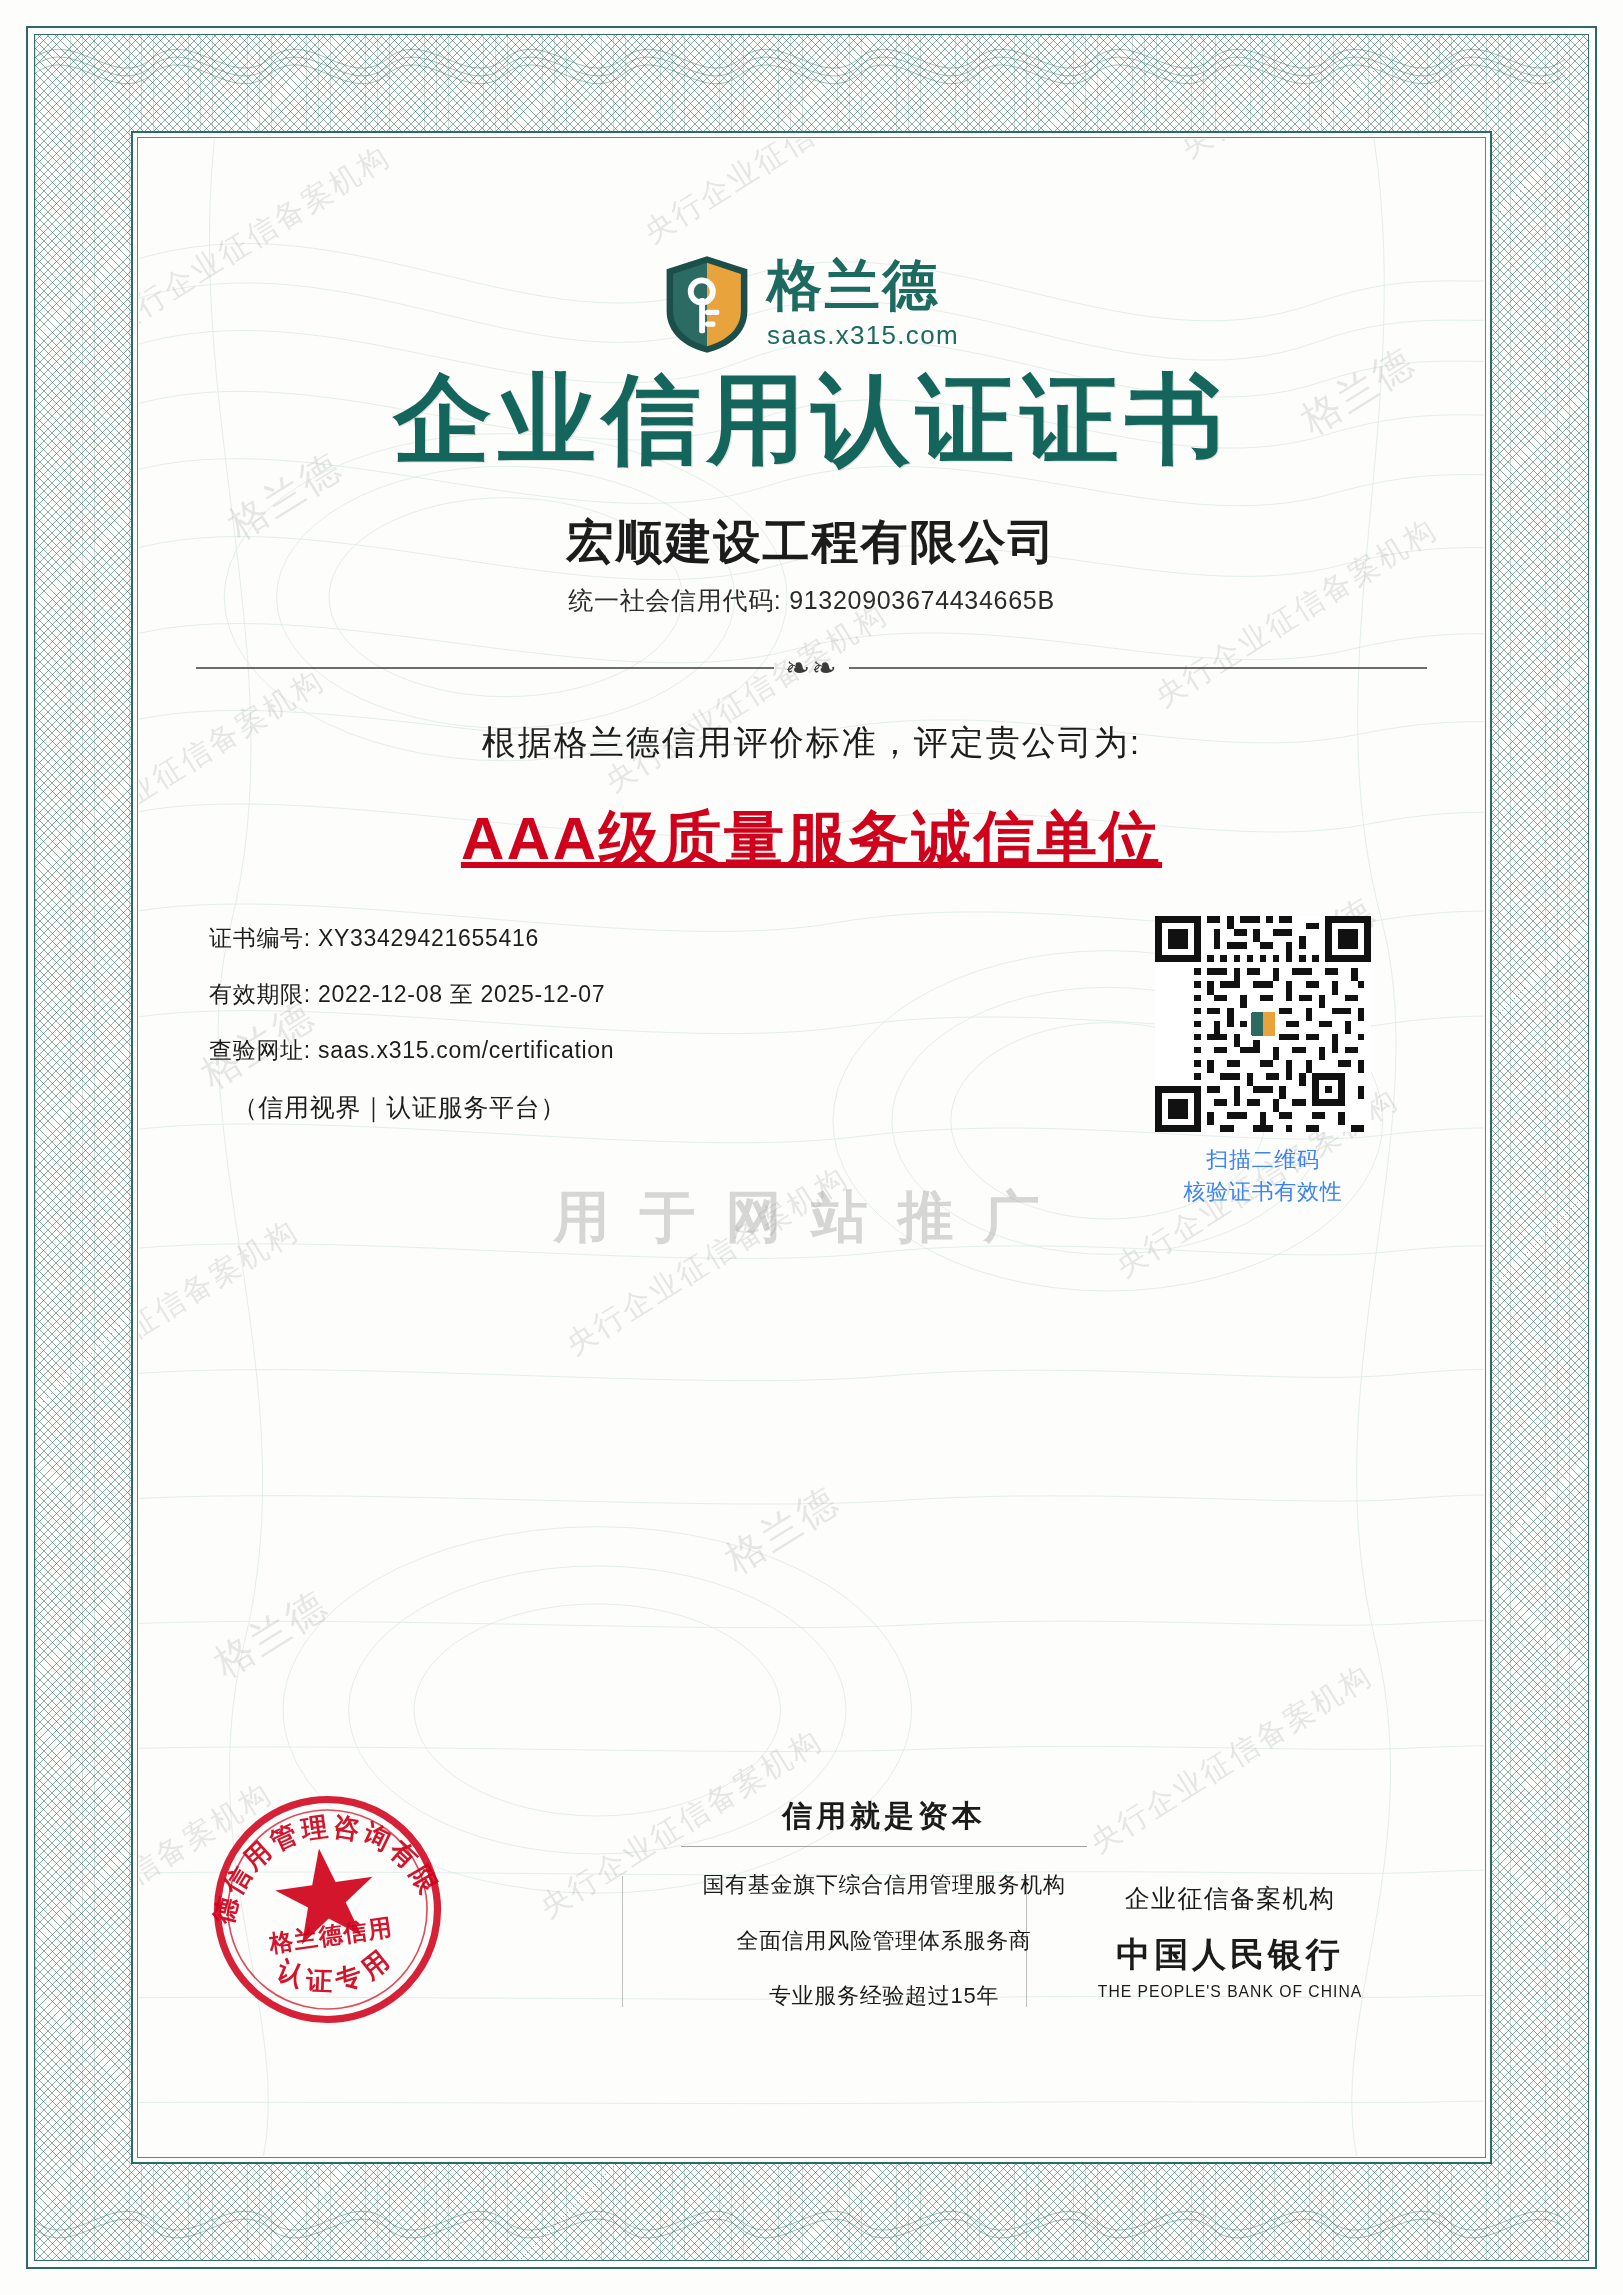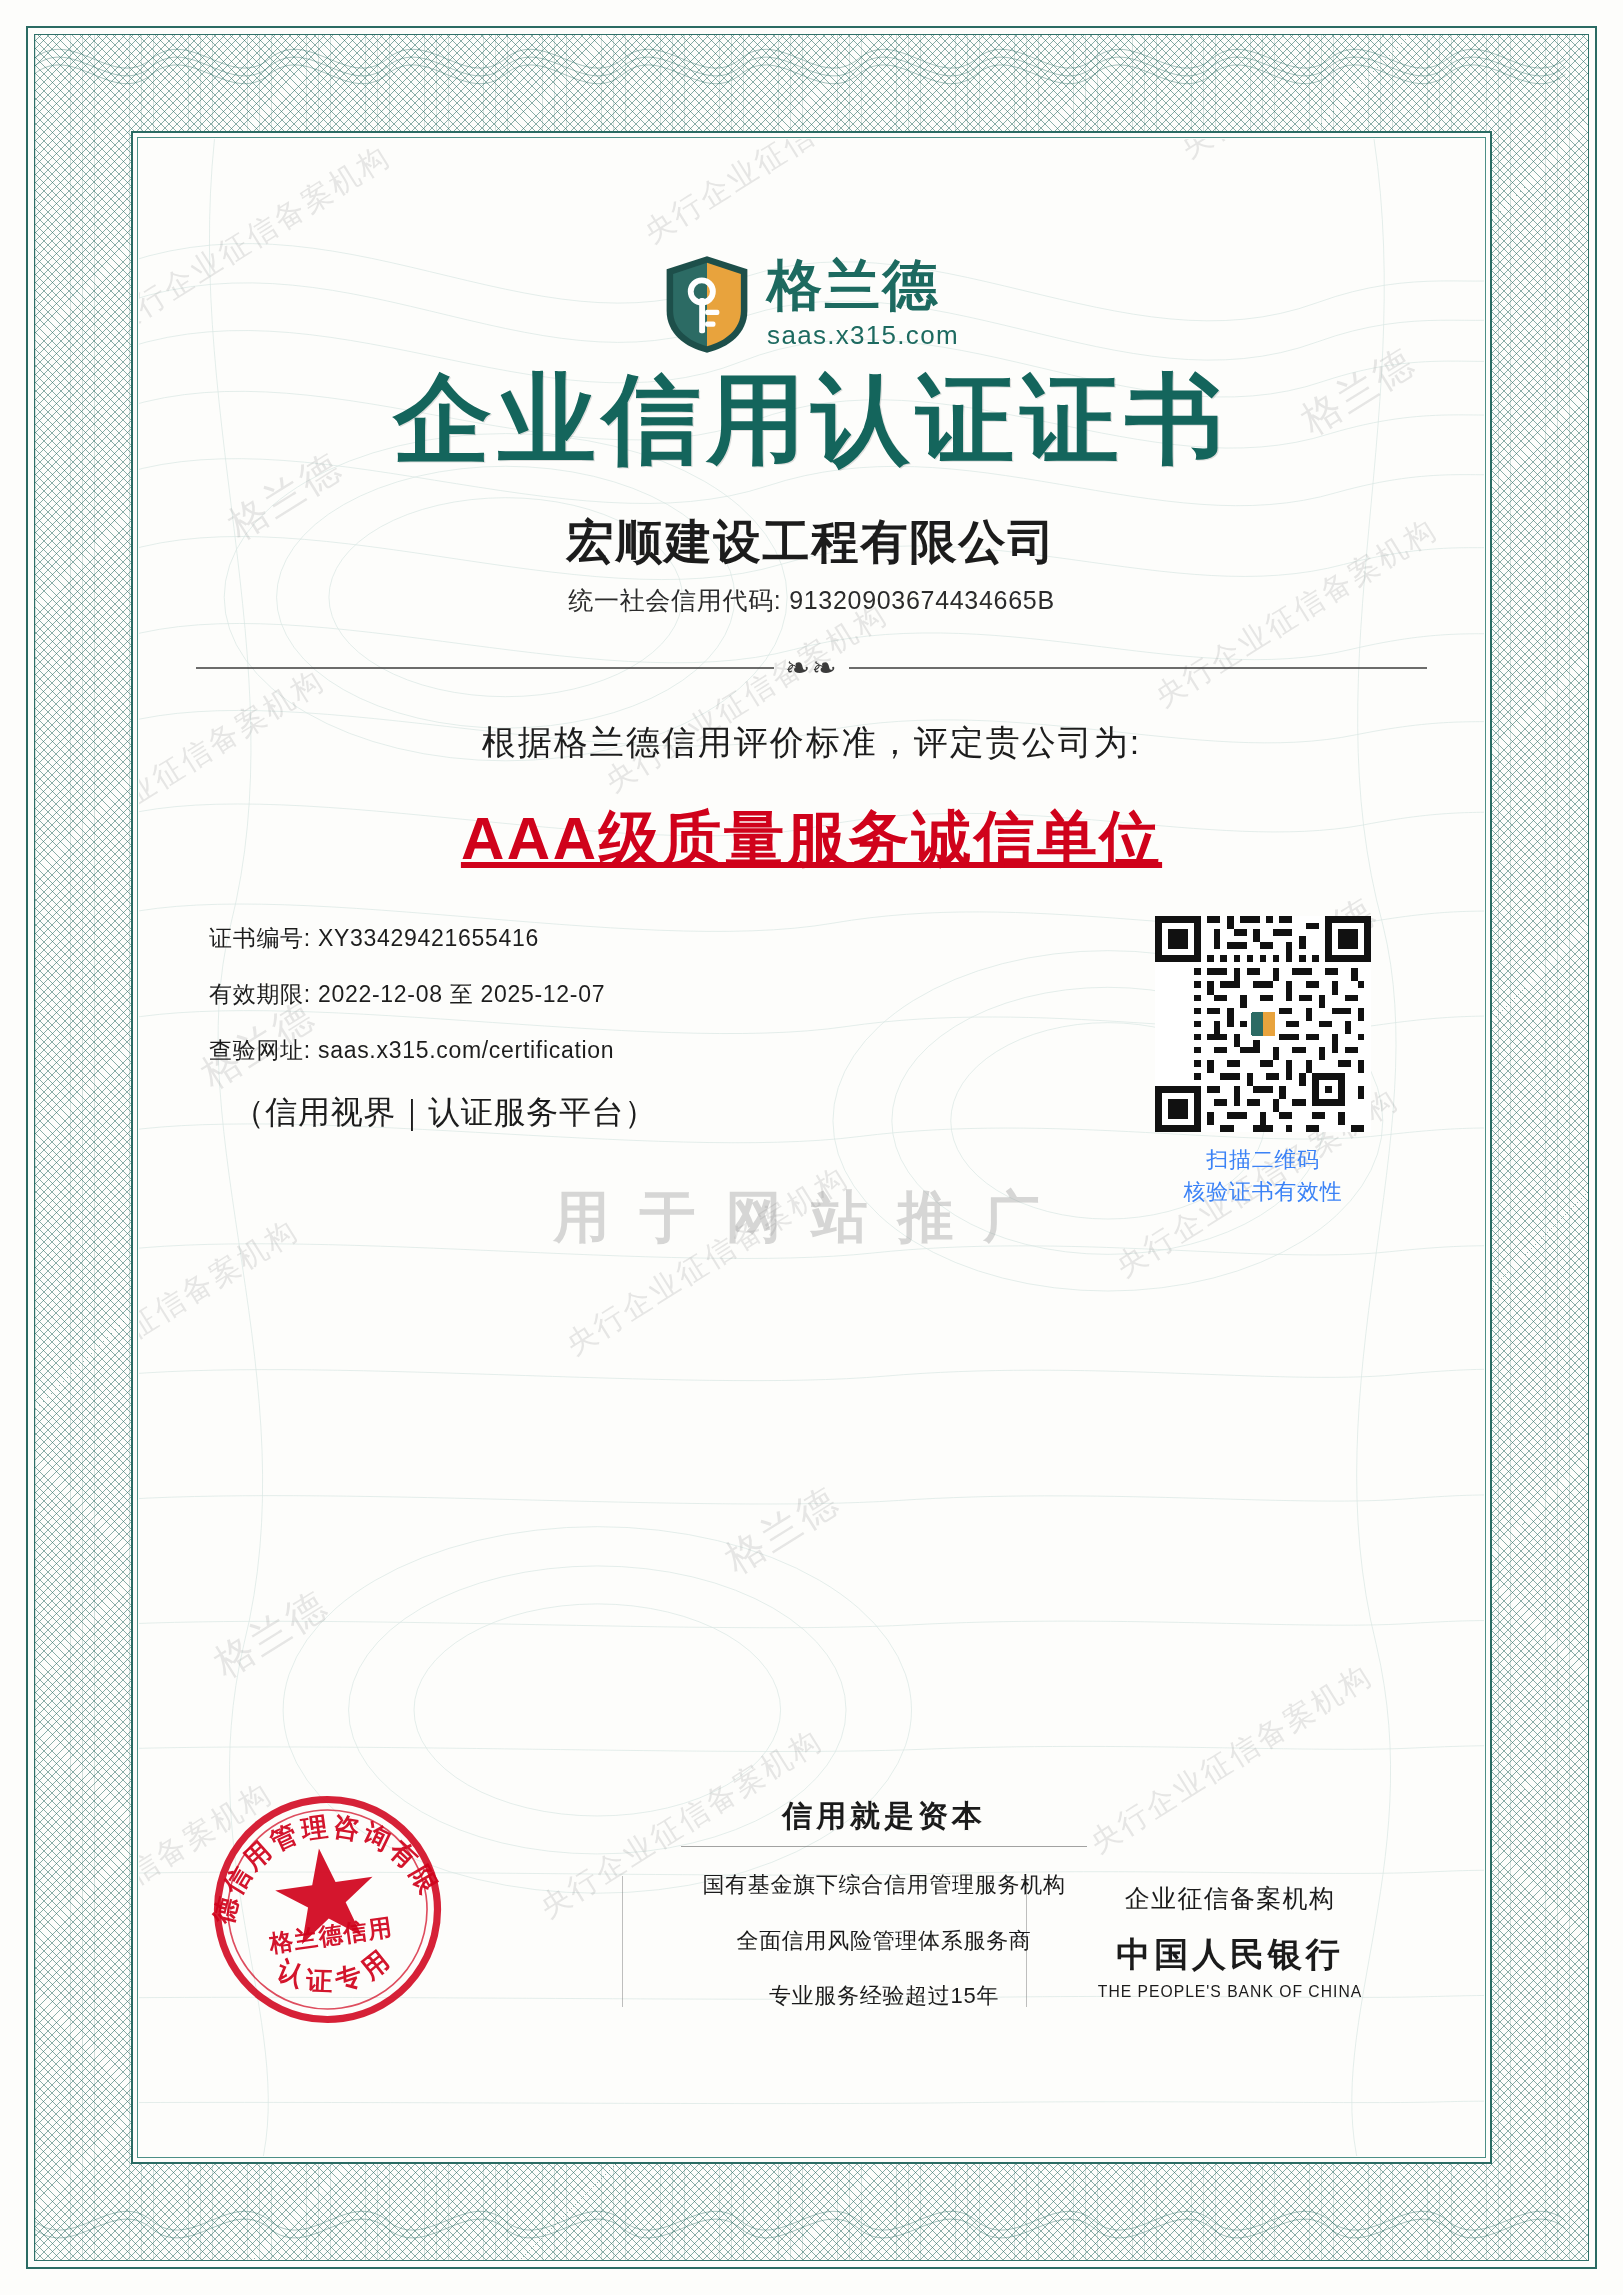--- a/index.html
+++ b/index.html
@@ -236,21 +236,21 @@
     left: 65px;
     width: 668px;
     color: #1d1d1d;
   }
   .detail-line {
     font-size: 23px;
     margin-bottom: 25px;
     letter-spacing: 0.7px;
   }
   .detail-note {
-    font-size: 32px;
+    font-size: 25px;
     margin-left: 23.6px;
     letter-spacing: 0.7px;
   }
 
   
   .qr-block {
     position: absolute;
     top: 772px;
     right: 98px;
     width: 236px;

